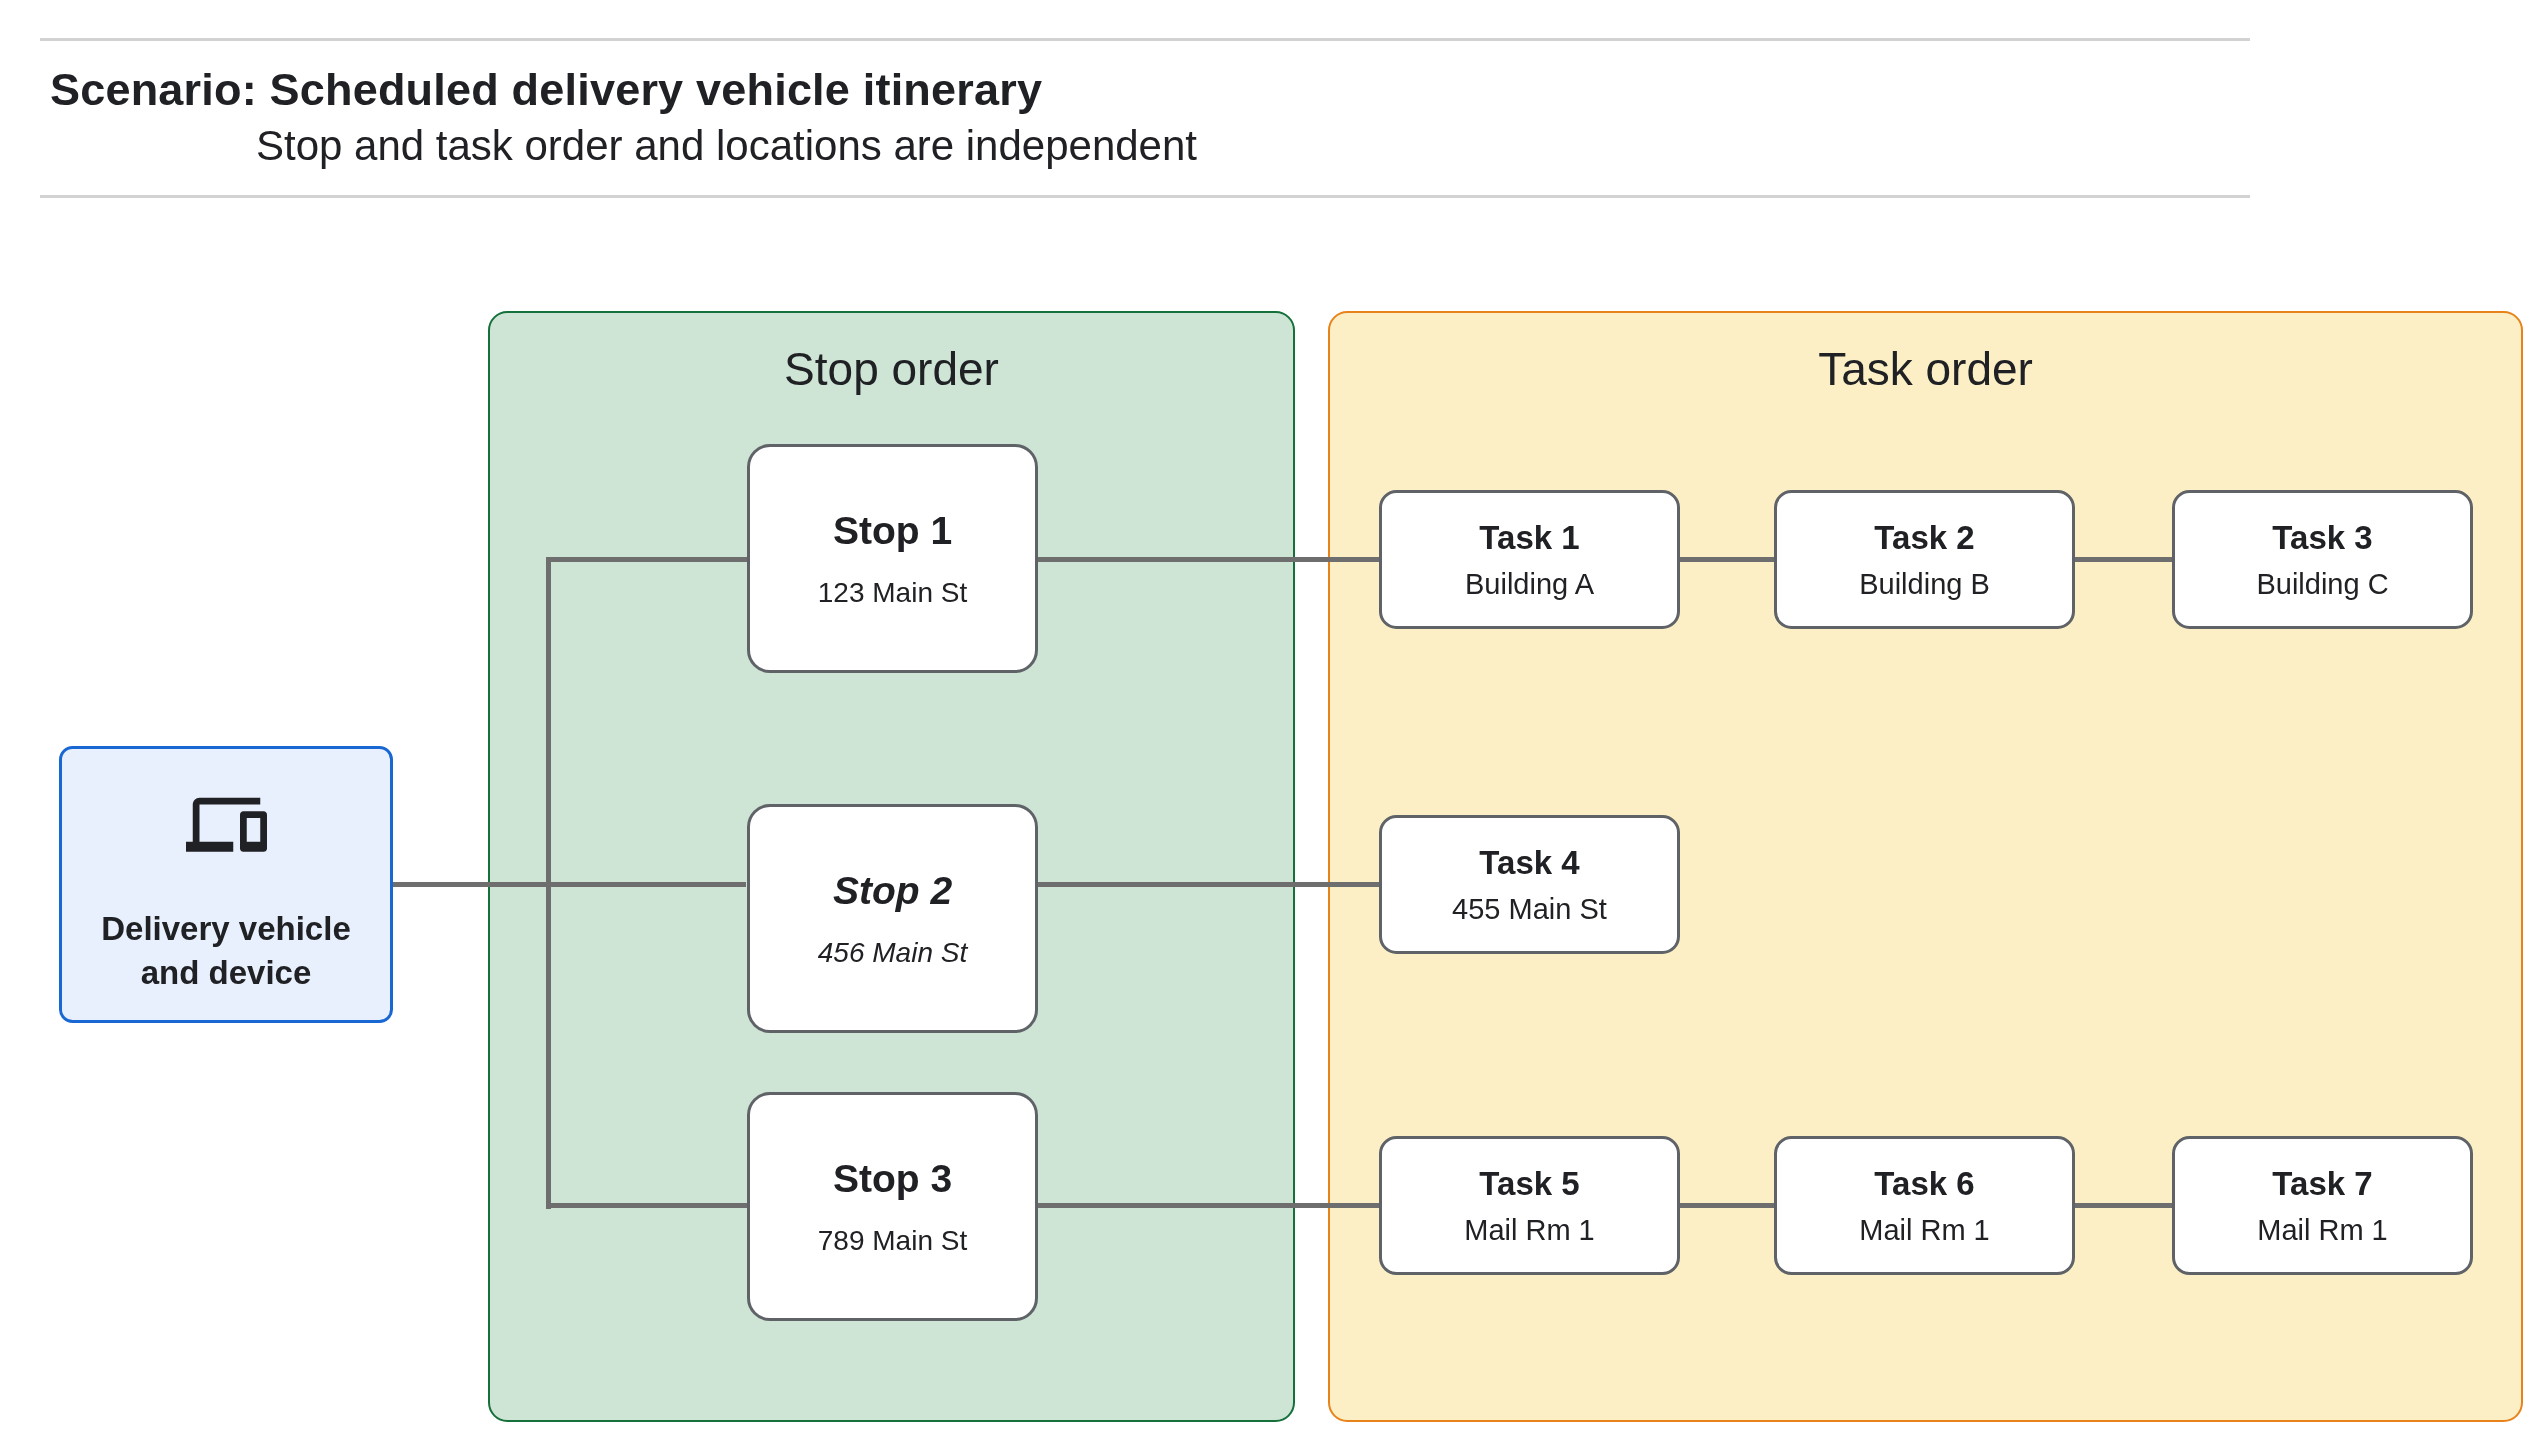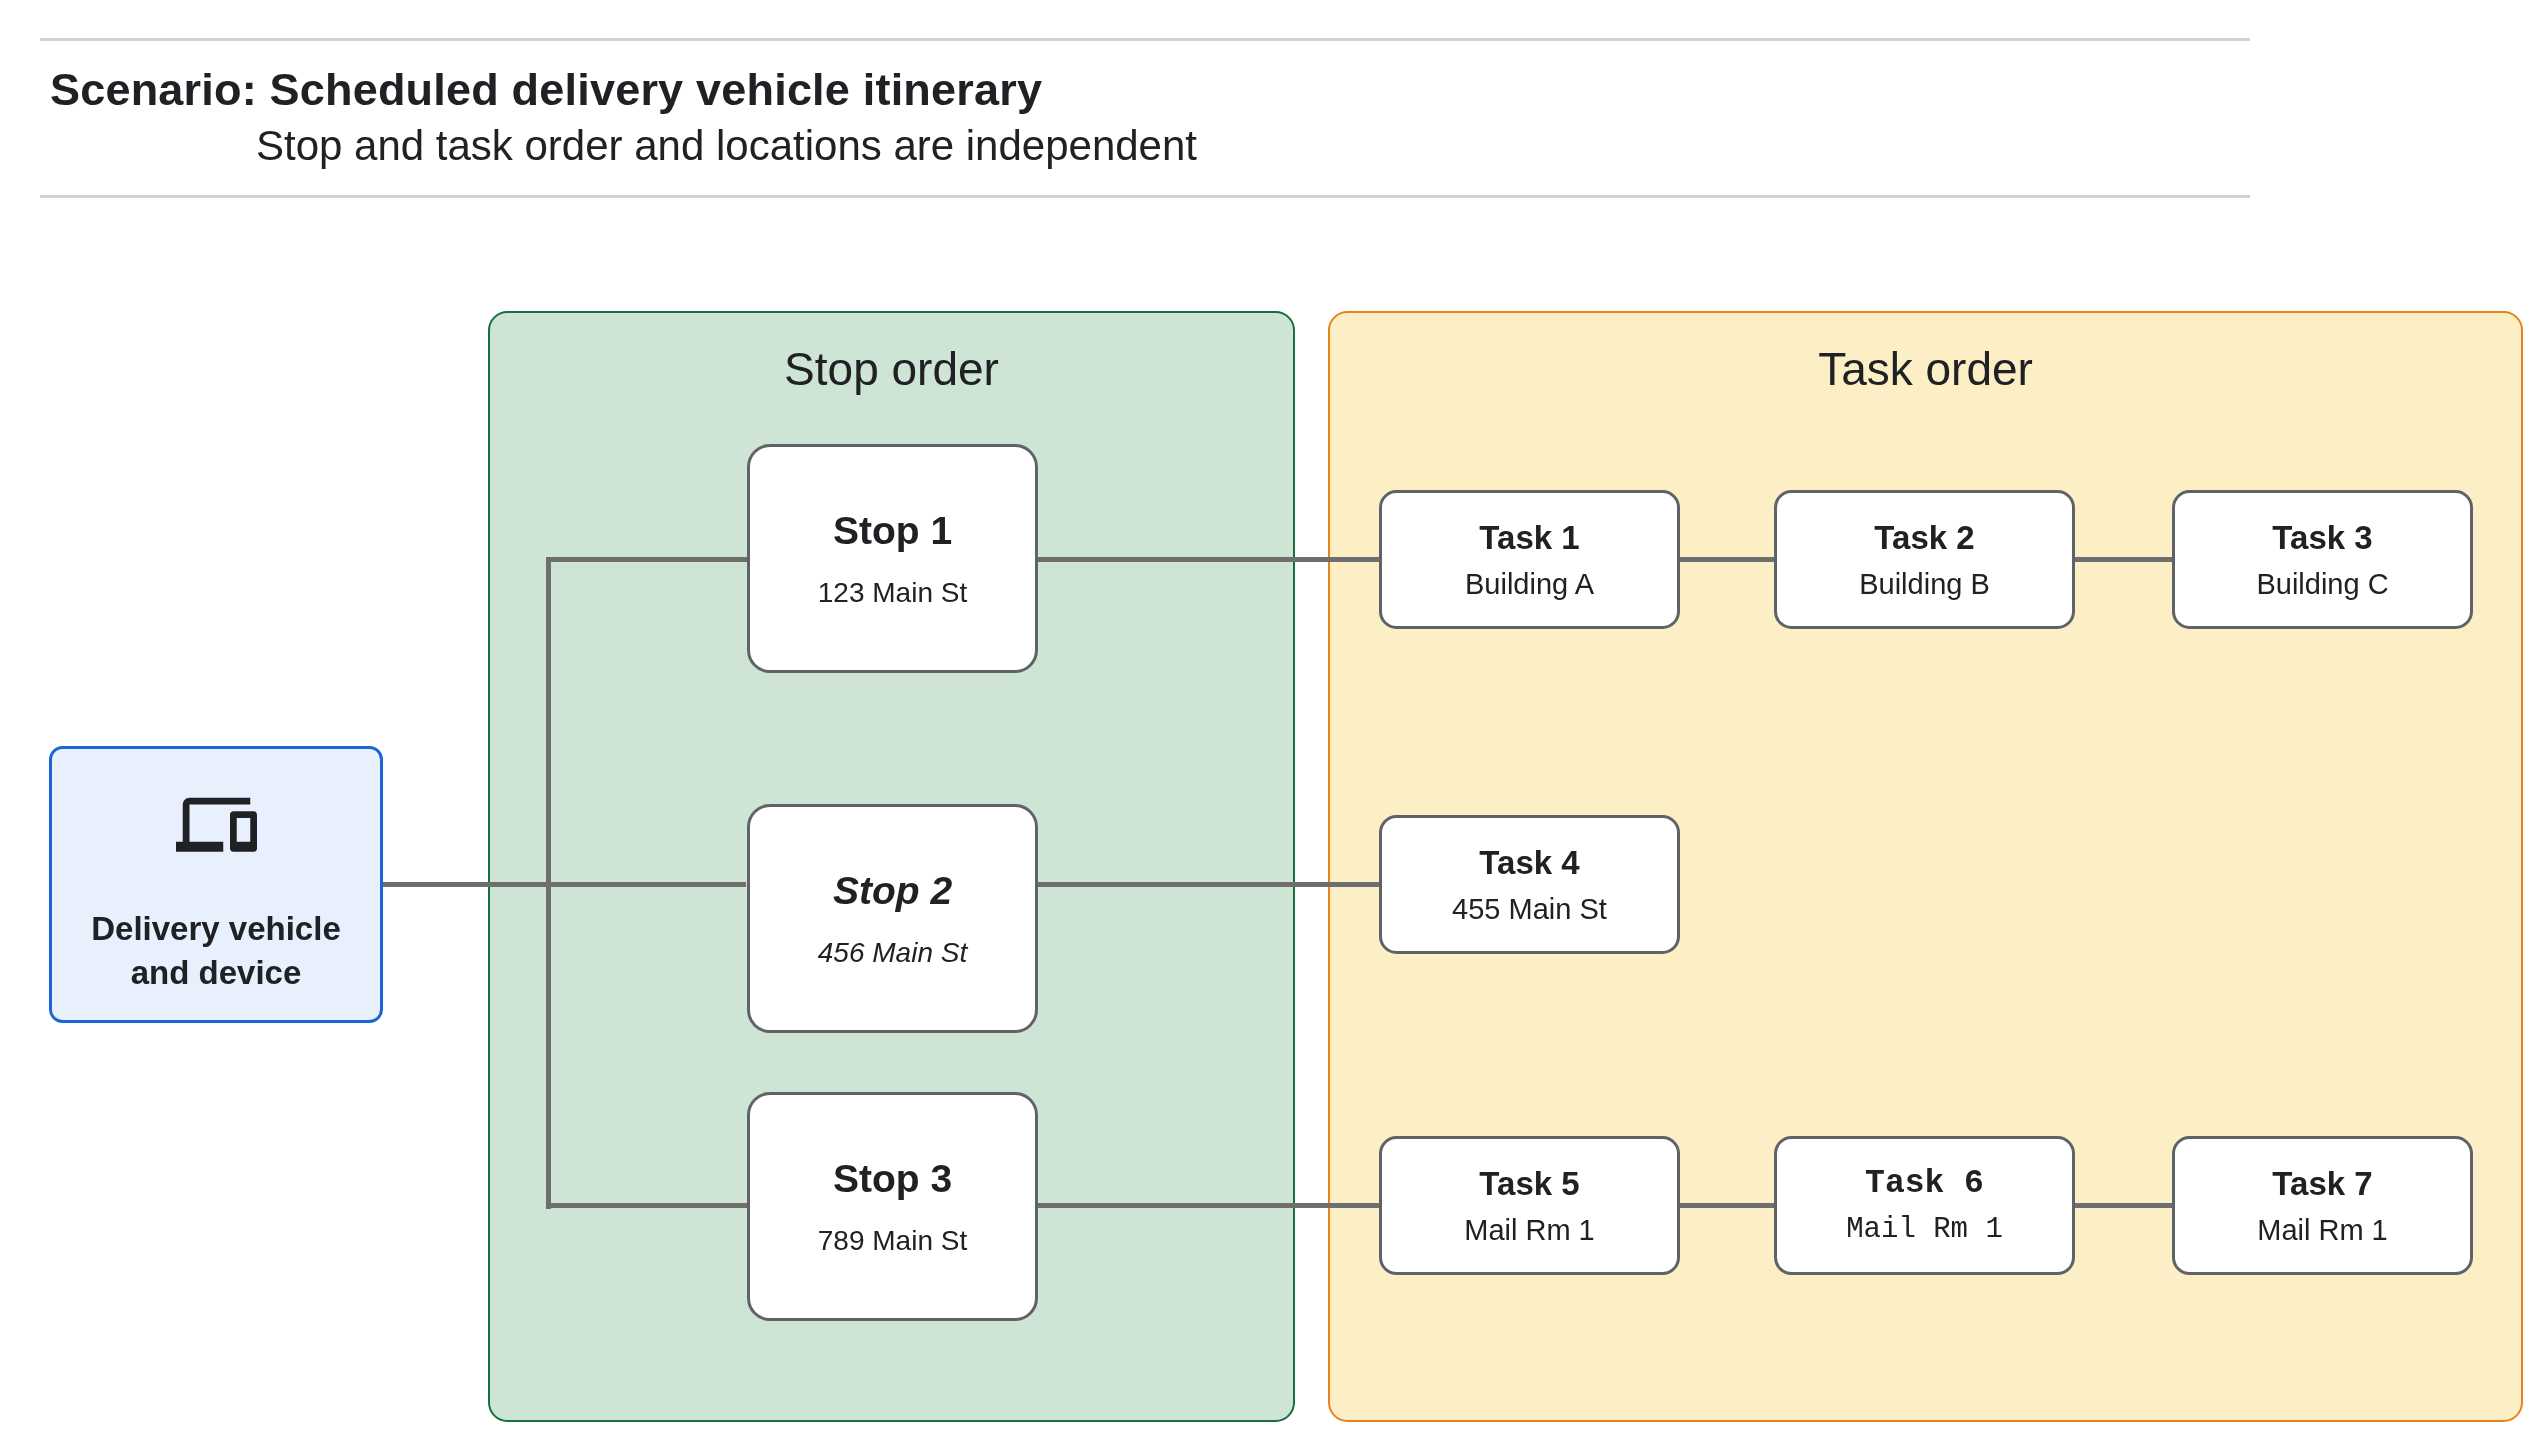--- a/index.html
+++ b/index.html
@@ -112,21 +112,21 @@
     height: 139px;
     border-radius: 17.5px;
     gap: 11px;
   }
   .task-node .node-title { font-size: 33px; font-weight: 700; }
   .task-node .node-sub   { font-size: 29px; font-weight: 400; }
 
   
   .source-node {
     position: absolute;
-    left: 49px;
+    left: 59px;
     top: 746px;
     width: 334px;
     height: 277px;
     border-radius: 13.6px;
     background: var(--source-fill, #e8f0fe);
     border: 3.9px solid var(--source-border, #1967d2);
     box-sizing: border-box;
     display: flex;
     flex-direction: column;
     align-items: center;
@@ -209,21 +209,21 @@
 
   <div class="node task-node" style="left:1379px; top:815px;">
     <div class="node-title">Task 4</div>
     <div class="node-sub">455 Main St</div>
   </div>
 
   <div class="node task-node" style="left:1379px; top:1136px;">
     <div class="node-title">Task 5</div>
     <div class="node-sub">Mail Rm 1</div>
   </div>
-  <div class="node task-node" style="left:1774px; top:1136px;font-family:Liberation Mono, monospace;">
+  <div class="node task-node" style="left:1774px; top:1136px;">
     <div class="node-title">Task 6</div>
     <div class="node-sub">Mail Rm 1</div>
   </div>
   <div class="node task-node" style="left:2172px; top:1136px;">
     <div class="node-title">Task 7</div>
     <div class="node-sub">Mail Rm 1</div>
   </div>
 
 </div>
 

